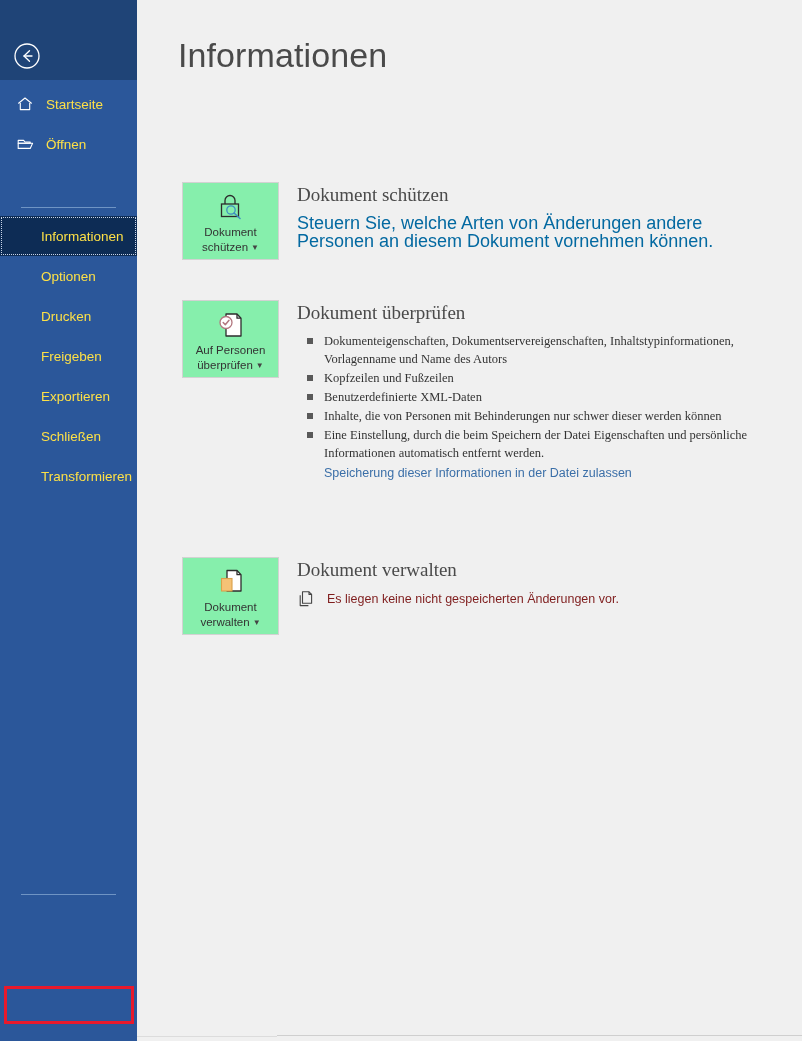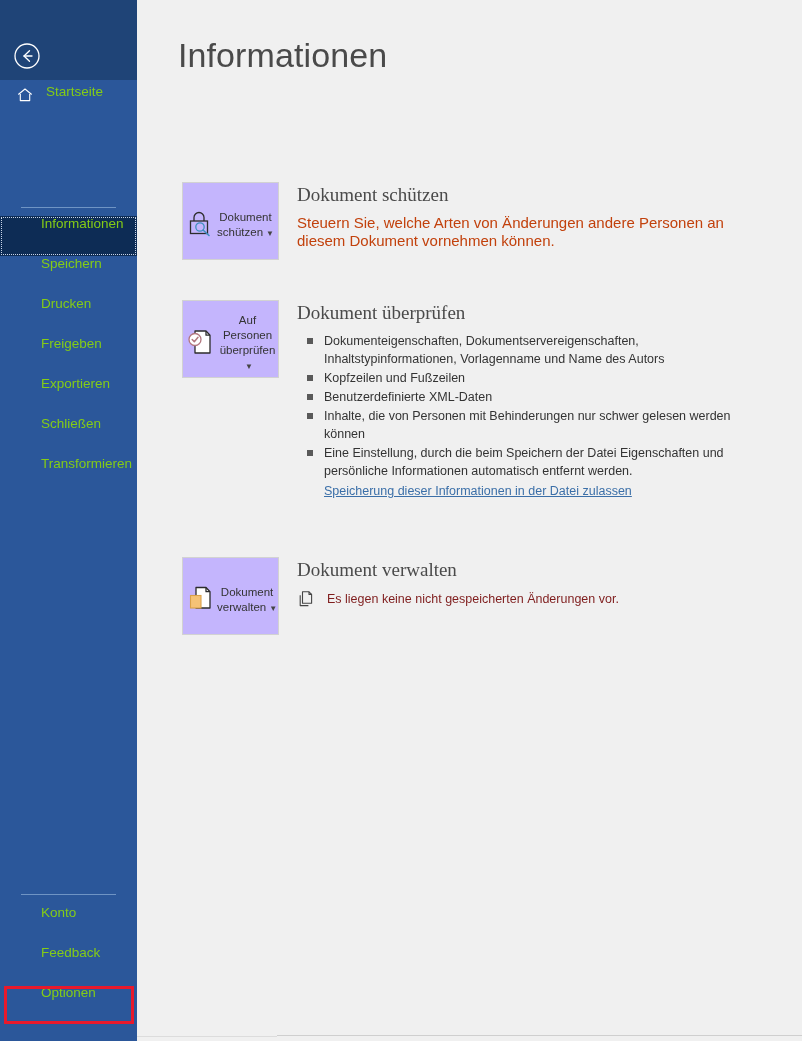--- a/index.html
+++ b/index.html
@@ -60,22 +60,22 @@
   .nav-group-top {
     position: absolute;
     left: 0;
     top: 84px;
     width: 137px;
   }
   .nav-item {
     position: relative;
     height: 40px;
     display: flex;
-    align-items: flex-start;
-    color: #84cc16;
+    align-items: center;
+    color: #fde047;
     font-size: 13.5px;
     cursor: pointer;
     white-space: nowrap;
   }
   .nav-item .nav-ico {
     width: 22px;
     height: 22px;
     margin-left: 14px;
     margin-right: 10px;
     flex: 0 0 auto;
@@ -190,23 +190,23 @@
     align-items: flex-start;
   }
   .sec-protect  { top: 182px; }
   .sec-inspect  { top: 300px; }
   .sec-manage   { top: 557px; }
 
   .big-btn {
     width: 97px;
     height: 78px;
     border: 1px solid #d2d2d2;
-    background: #c4b5fd;
-    display: flex;
-    flex-direction: row;
+    background: #86efac;
+    display: flex;
+    flex-direction: column;
     align-items: center;
     justify-content: flex-start;
     padding-top: 9px;
     box-sizing: border-box;
     cursor: pointer;
     flex: 0 0 auto;
   }
   .big-btn .bb-ico {
     height: 30px;
     display: flex;
@@ -234,29 +234,30 @@
   }
   .sec-head {
     font-size: 19px;
     font-weight: 300;
     color: #4a4a4a;
     line-height: 24px;
     margin-bottom: 7px;
     font-family: Liberation Serif, serif;
   }
   .sec-desc {
-    font-size: 15px;
-    color: #c2410c;
+    font-size: 18px;
+    color: #0369a1;
     line-height: 18px;
     max-width: 450px;
   }
   ul.bullets {
     list-style: none;
     margin: 3px 0 0 0;
     padding: 0;
+    font-family: Liberation Serif, serif;
   }
   ul.bullets li {
     position: relative;
     padding-left: 27px;
     font-size: 12.5px;
     color: #333333;
     line-height: 18px;
     margin-bottom: 1px;
     max-width: 440px;
   }
@@ -268,21 +269,20 @@
     width: 6px;
     height: 6px;
     background: #595959;
   }
   .sec-link {
     display: inline-block;
     margin-left: 27px;
     margin-top: 2px;
     font-size: 12.5px;
     color: #3b6fa8;
-    text-decoration: underline;
     cursor: pointer;
   }
   .manage-row {
     display: flex;
     align-items: center;
     margin-top: 6px;
   }
   .manage-row .mr-ico {
     width: 19px;
     height: 19px;
@@ -317,61 +317,59 @@
         <span class="nav-ico">
           <svg width="18" height="18" viewBox="0 0 18 18">
             <path d="M2.6 8.2 L9 3 L15.4 8.2" fill="none" stroke="#ffffff" stroke-width="1.1" stroke-linejoin="round" stroke-linecap="round"></path>
             <path d="M4.3 8.1 V14.6 H13.7 V8.1" fill="none" stroke="#ffffff" stroke-width="1.1" stroke-linejoin="round"></path>
           </svg>
         </span>
         <span>Startseite</span>
       </div>
 
 
+      <div class="nav-item">
+        <span class="nav-ico">
+          <svg width="19" height="18" viewBox="0 0 19 18">
+            <path d="M2.2 5.4 H7.6 L9 7 H14.2 V8.3 H2.2 Z" fill="none" stroke="#ffffff" stroke-width="1.1" stroke-linejoin="round"></path>
+            <path d="M2.2 8.3 H16.6 L14.2 13.4 H2.2 Z" fill="none" stroke="#ffffff" stroke-width="1.1" stroke-linejoin="round"></path>
+          </svg>
+        </span>
+        <span>Öffnen</span>
+      </div>
     </div>
 
     <div class="nav-sep nav-sep-top"></div>
 
     <div class="nav-group-mid">
       <div class="nav-item selected">
         <span class="nav-label-indent">Informationen</span>
       </div>
       <div class="nav-item">
-        <span class="nav-label-indent">Speichern</span>
+        <span class="nav-label-indent">Optionen</span>
       </div>
       <div class="nav-item">
         <span class="nav-label-indent">Drucken</span>
       </div>
       <div class="nav-item">
         <span class="nav-label-indent">Freigeben</span>
       </div>
       <div class="nav-item">
         <span class="nav-label-indent">Exportieren</span>
       </div>
       <div class="nav-item">
         <span class="nav-label-indent">Schließen</span>
       </div>
       <div class="nav-item">
         <span class="nav-label-indent">Transformieren</span>
       </div>
     </div>
 
     <div class="nav-sep nav-sep-bottom"></div>
 
-    <div class="nav-group-bottom">
-      <div class="nav-item">
-        <span class="nav-label-indent">Konto</span>
-      </div>
-      <div class="nav-item">
-        <span class="nav-label-indent">Feedback</span>
-      </div>
-      <div class="nav-item">
-        <span class="nav-label-indent">Optionen</span>
-      </div>
-    </div>
 
     <div class="bottom-strip"></div>
   </div>
 
   <div class="highlight-box"></div>
 
   <div class="red-arrow">
     <svg width="125" height="62" viewBox="0 0 125 62">
       <path d="M2 31 L58 3 L58 17 L122 17 L122 45 L58 45 L58 59 Z" fill="#e8192c"></path>
     </svg>
@@ -416,21 +414,21 @@
           <span>Auf Personen</span><br>
           <span>überprüfen</span><span class="caret">▼</span>
         </span>
       </div>
       <div class="sec-body">
         <div class="sec-head">Dokument überprüfen</div>
         <ul class="bullets">
           <li>Dokumenteigenschaften, Dokumentservereigenschaften, Inhaltstypinformationen, Vorlagenname und Name des Autors</li>
           <li>Kopfzeilen und Fußzeilen</li>
           <li>Benutzerdefinierte XML-Daten</li>
-          <li>Inhalte, die von Personen mit Behinderungen nur schwer gelesen werden können</li>
+          <li>Inhalte, die von Personen mit Behinderungen nur schwer dieser werden können</li>
           <li>Eine Einstellung, durch die beim Speichern der Datei Eigenschaften und persönliche Informationen automatisch entfernt werden.</li>
         </ul>
         <a class="sec-link">Speicherung dieser Informationen in der Datei zulassen</a>
       </div>
     </div>
 
     <div class="section sec-manage">
       <div class="big-btn">
         <span class="bb-ico">
           <svg width="34" height="30" viewBox="0 0 34 30">

